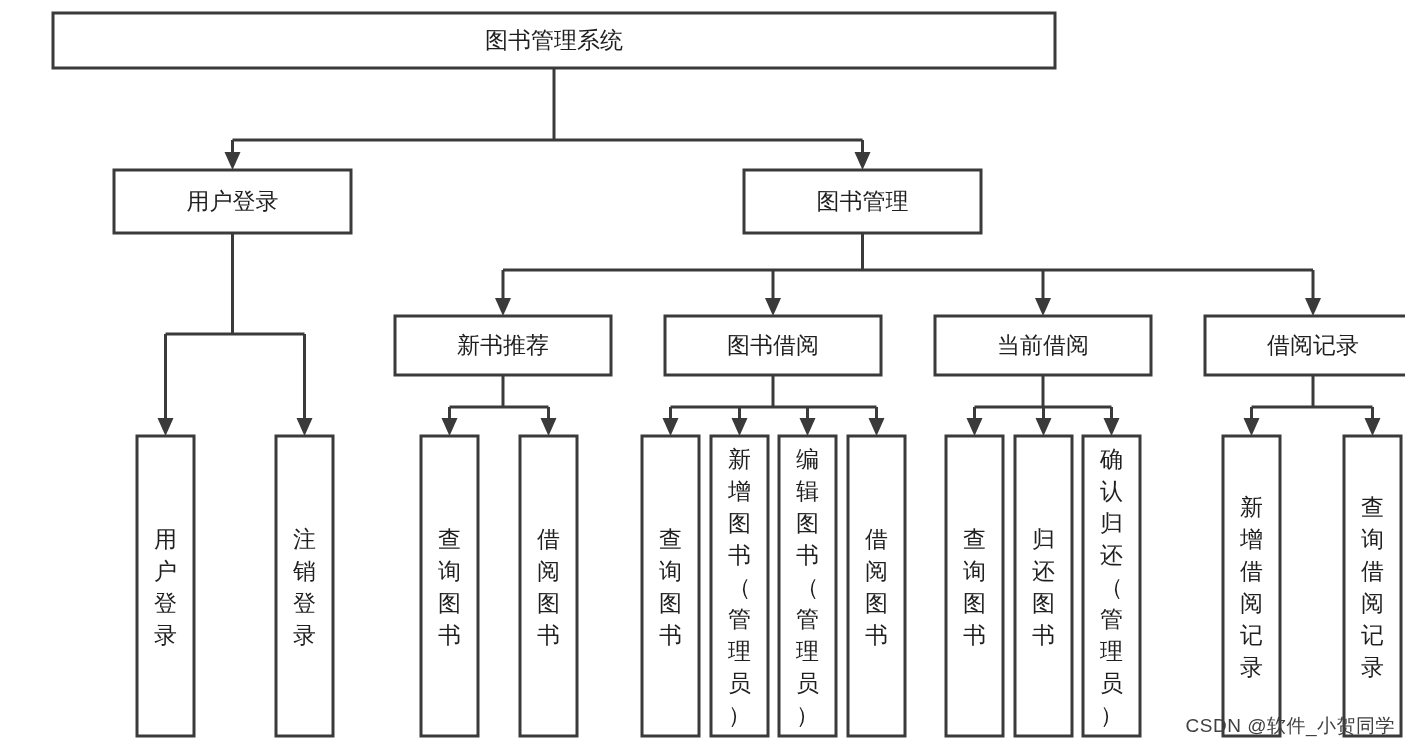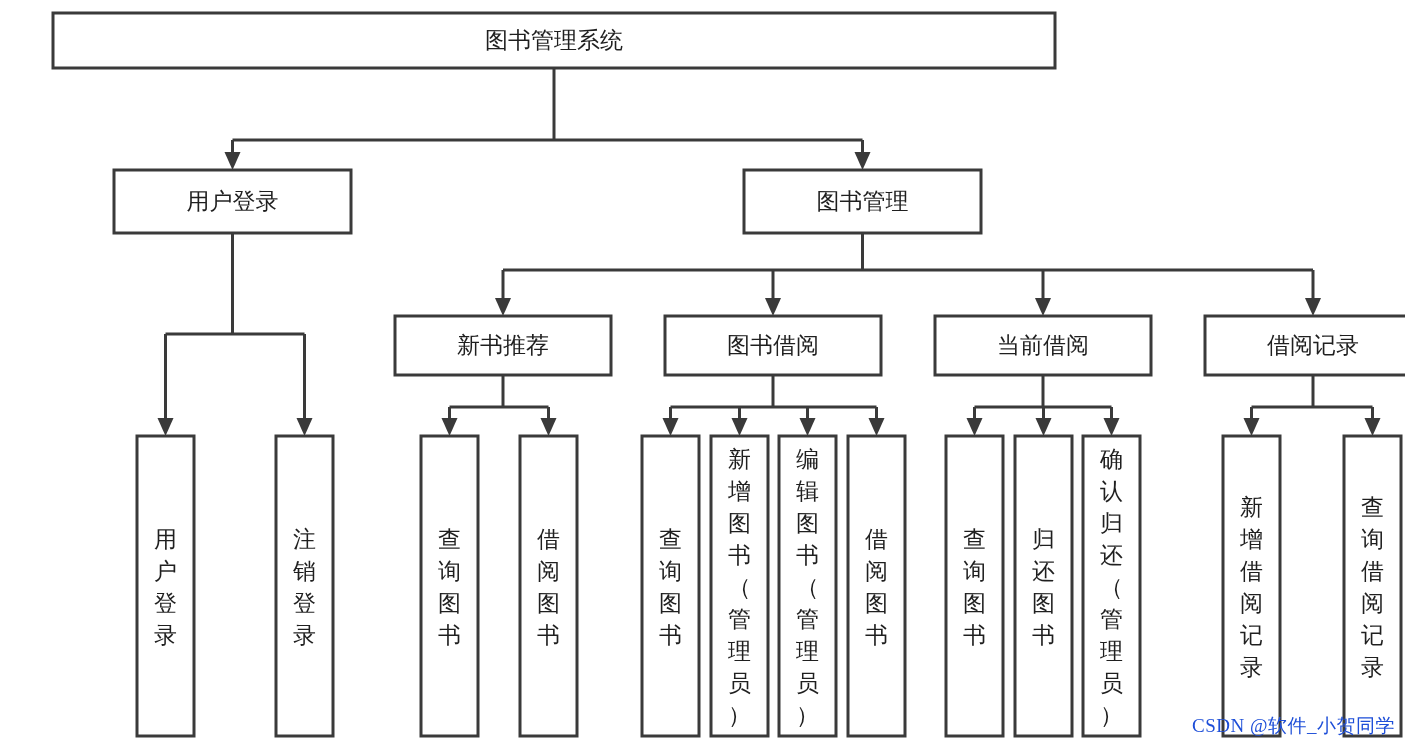--- a/index.html
+++ b/index.html
@@ -46,23 +46,23 @@
     fill: none;
   }
   .arrow-head {
     fill: #3a3a3a;
     stroke: none;
   }
   .watermark {
     position: absolute;
     right: 10px;
     bottom: 8px;
-    color: #1d4ed8;
+    color: #404040;
     font-size: 19px;
-    font-family: Liberation Serif, serif;
+    font-family: Liberation Sans, sans-serif;
     white-space: nowrap;
     letter-spacing: 0.5px;
   }
 </style>
 </head>
 <body>
 
 <div id="diagram-root">
   <svg id="diagram-svg" width="1405" height="747" viewBox="0 0 1405 747" xmlns="http://www.w3.org/2000/svg">
     <defs>

